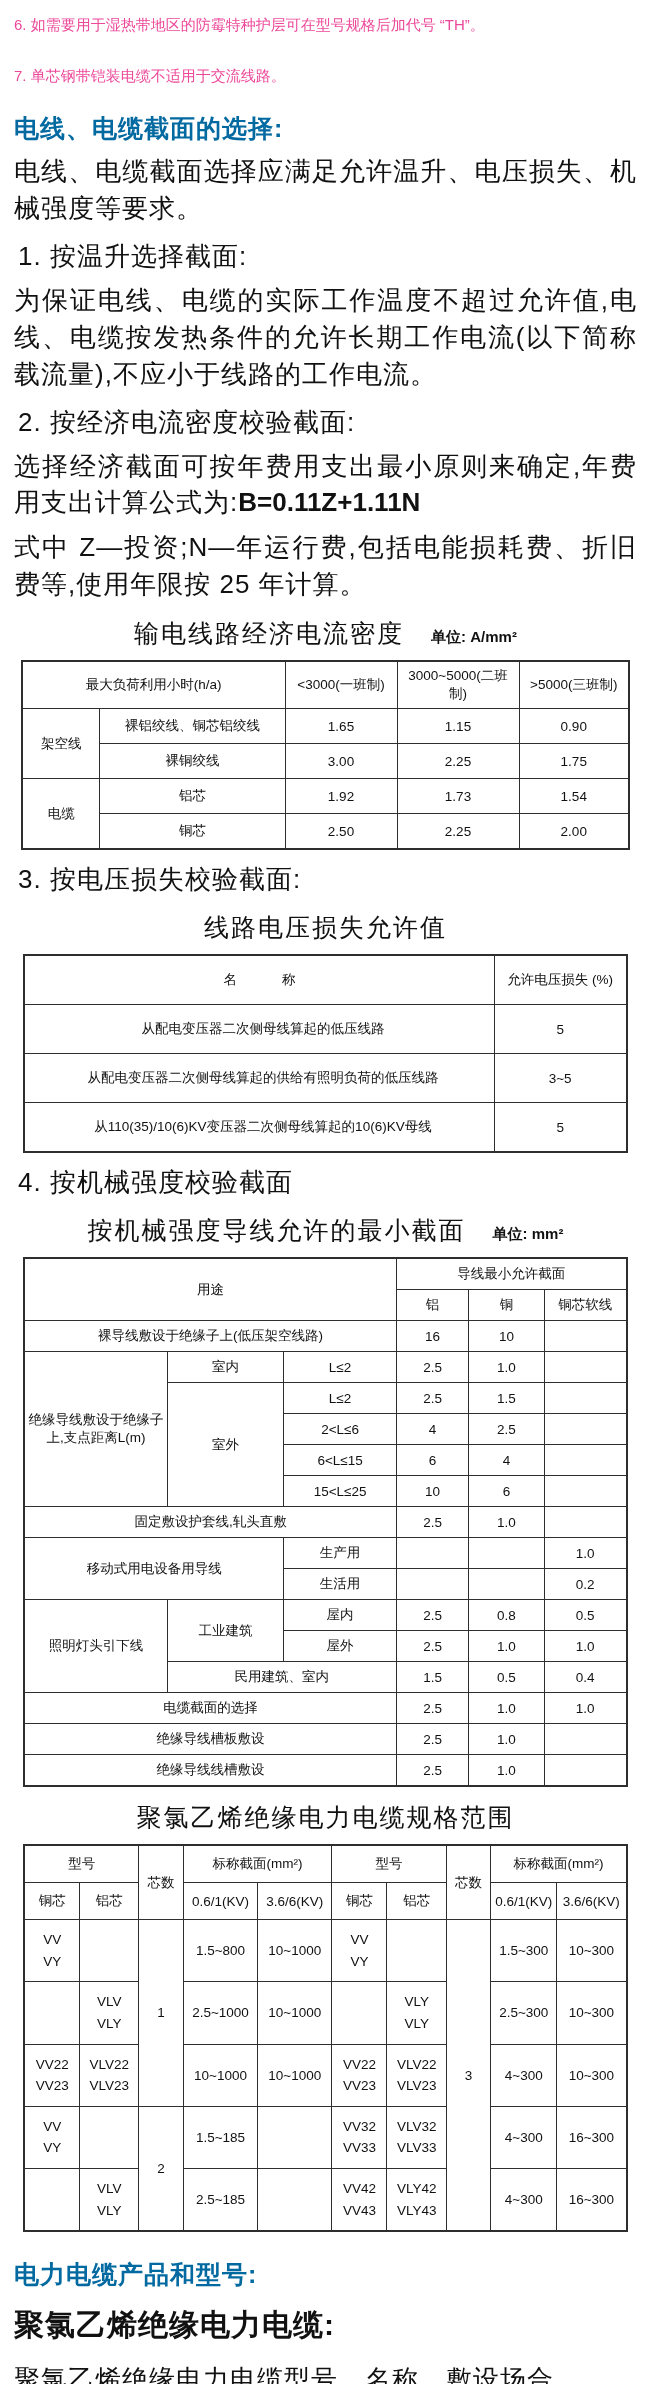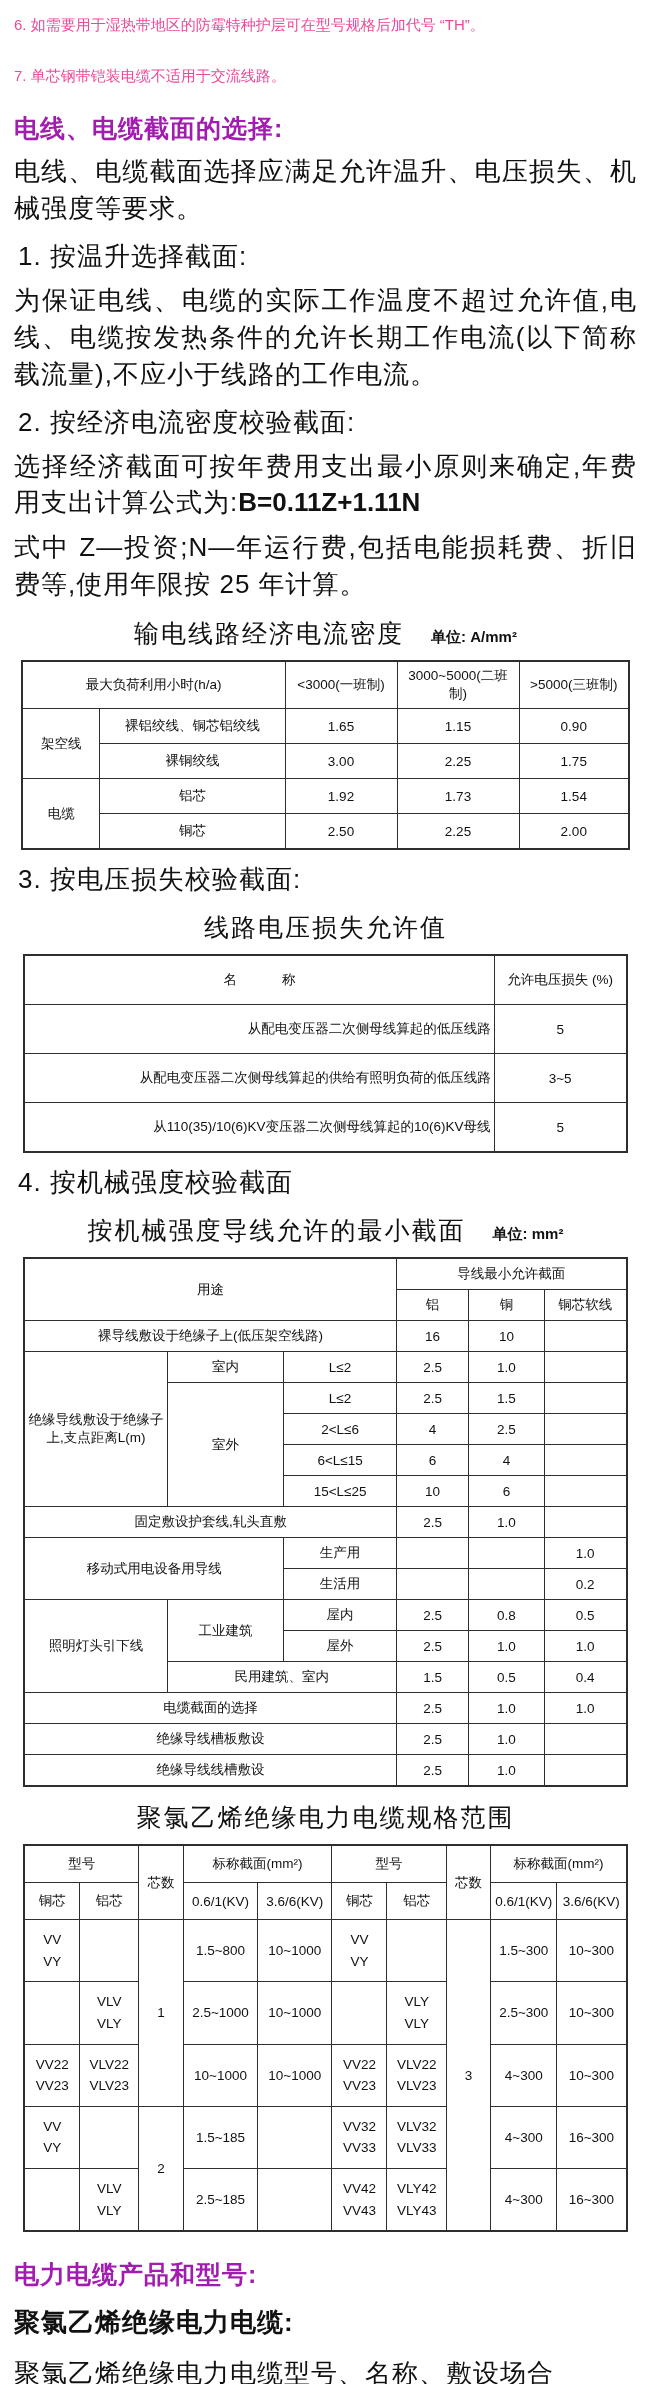--- a/index.html
+++ b/index.html
@@ -4,34 +4,34 @@
 <style>
   html,body{margin:0;padding:0;background:#ffffff;}
   body{
     width:651px;
     font-family:"Liberation Sans","DejaVu Sans",sans-serif;
     color:#111;
   }
   .page{width:651px;box-sizing:border-box;padding:8px 14px 10px 14px;}
   .note{font-size:15px;color:#ec4899;margin:6px 0 0 0;line-height:1.4;}
   .note+.note{margin-top:30px;}
-  .h-blue{color:#a21caf;font-weight:bold;font-size:25px;margin:26px 0 6px 0;letter-spacing:1px;}
-  .h-black{color:#111;font-weight:bold;font-size:26px;margin:14px 0 6px 0;letter-spacing:1px;}
+  .h-blue{color:#0369a1;font-weight:bold;font-size:25px;margin:26px 0 6px 0;letter-spacing:1px;}
+  .h-black{color:#111;font-weight:bold;font-size:30px;margin:14px 0 6px 0;letter-spacing:1px;}
   .para{font-size:26px;line-height:1.42;margin:8px 0;letter-spacing:1px;text-align:justify;}
   .num-h{font-size:26px;margin:12px 0 6px 4px;letter-spacing:1px;}
   .tbl-title{text-align:center;font-size:25px;margin:14px 0 10px 0;letter-spacing:2px;font-weight:500;}
   .tbl-title .unit{font-size:15px;font-weight:bold;letter-spacing:0;margin-left:18px;}
   .tbl-title-left{text-align:left;font-size:26px;margin:16px 0 10px 0;letter-spacing:1px;}
   table{border-collapse:collapse;margin:0 auto 6px auto;font-size:13.5px;text-align:center;width:97%;table-layout:fixed;}
   td{border:1px solid #2e2e2e;padding:5px 3px;word-break:break-all;}
   table{border:2px solid #2e2e2e;}
   .pre{white-space:pre;}
   .t1 td{height:24px;}
   .t2 td{height:38px;}
-  .t2 .name-col{text-align:right;padding-left:10px;word-break:normal;}
+  .t2 .name-col{text-align:center;padding-left:10px;word-break:normal;}
   .t3 td{padding:4px 2px;height:22px;}
   .t4 td{padding:9px 2px;}
   .ln{display:block;line-height:1.6;}
   b.formula{letter-spacing:0;}
 </style>
 </head>
 <body>
 
 <div class="page">
 

